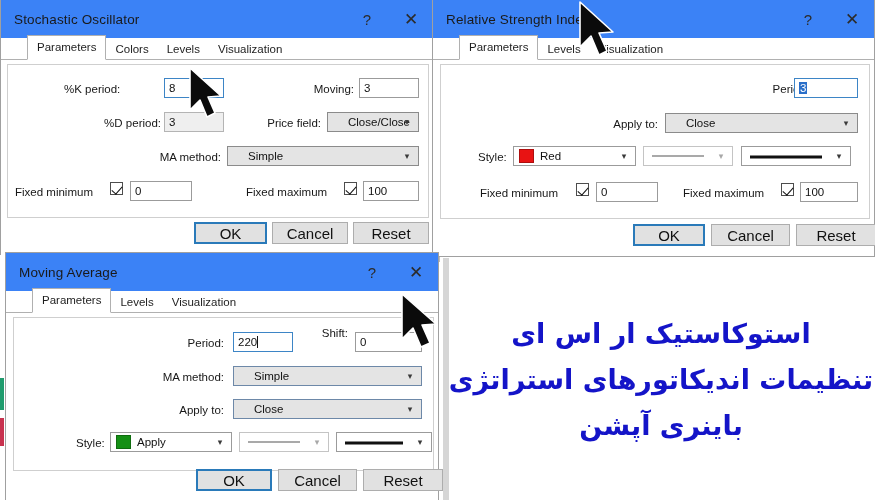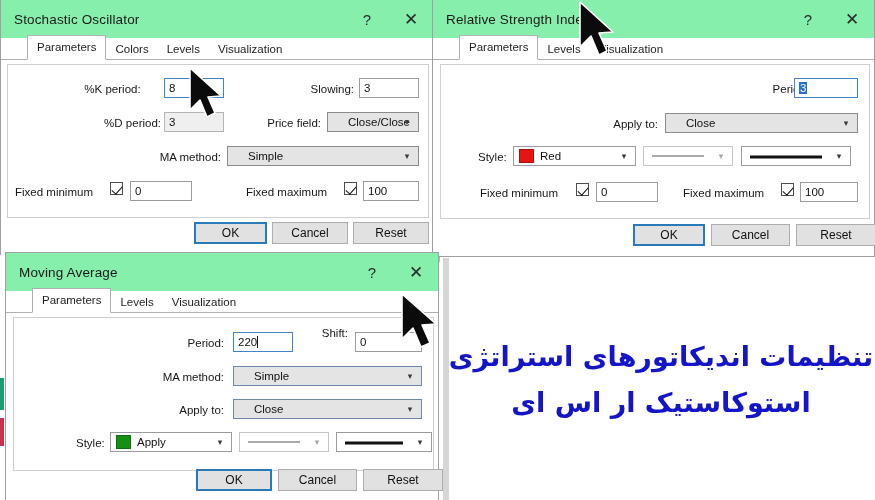--- a/index.html
+++ b/index.html
@@ -62,21 +62,21 @@
     left:32px;top:330px;width:400px;height:90px;
     font-family:"DejaVu Sans",sans-serif;font-size:48px;font-weight:bold;
     color:rgba(150,150,150,.30);direction:rtl;text-align:center;line-height:90px;
     white-space:nowrap;letter-spacing:2px;
   }
 
   
   .dlg{position:absolute;background:#ffffff;border:1px solid #a0a0a0;box-sizing:border-box;}
   .dlg-title{
     height:38px;display:flex;align-items:center;
-    background:#86efac;position:relative;
+    background:#3b82f6;position:relative;
   }
   .dlg-title .t{font-size:13.5px;color:#1a1a1a;padding-left:13px;letter-spacing:.15px;}
   .dlg-title .sys{position:absolute;right:0;top:0;height:38px;display:flex;align-items:center;}
   .sysbtn{width:44px;height:38px;display:flex;align-items:center;justify-content:center;
           color:#2b2b2b;font-size:15px;background:transparent;}
   .sysbtn.close{font-size:17px;font-weight:300;}
 
   .tabstrip{
     height:22px;position:relative;
     border-bottom:1px solid #b0b0b0;display:flex;align-items:flex-end;padding-left:26px;
@@ -130,21 +130,21 @@
   .combo .arrow.dim{color:#a8a8a8;}
   .swatch{width:13px;height:12px;margin-right:6px;flex:none;border:1px solid rgba(0,0,0,.25);}
   .combo .cval{overflow:hidden;white-space:nowrap;}
 
   .lineprev{position:absolute;left:0;right:20px;top:50%;transform:translateY(-50%);height:1px;}
   .lineprev i{display:block;margin:0 8px;}
 
   .btnrow{position:absolute;display:flex;gap:0;}
   .btn{
     box-sizing:border-box;background:#e1e1e1;border:1px solid #adadad;
-    font-size:12px;color:#111;display:flex;align-items:center;justify-content:center;
+    font-size:15px;color:#111;display:flex;align-items:center;justify-content:center;
     height:22px;
   }
   .btn.default{border:2px solid #2a7ab9;background:#e1e1e1;}
 
   
   .cursor{position:absolute;pointer-events:none;}
   .cursor svg{display:block;}
 
   
   .fa-block{
@@ -206,24 +206,24 @@
     <div class="tabstrip">
       <span class="tab active">Parameters</span>
       <span class="tab">Colors</span>
       <span class="tab">Levels</span>
       <span class="tab">Visualization</span>
     </div>
 
     <div class="dlg-body" style="height:195px;">
       <div class="panel" style="left:6px;top:4px;width:420px;height:152px;"></div>
 
-      <span class="lbl" style="left:63px;top:22px;width:97px;text-align:center;">%K period:</span>
+      <span class="lbl" style="left:63px;top:22px;width:97px;text-align:left;">%K period:</span>
       <span class="tb focus" style="left:163px;top:18px;width:60px;">8</span>
 
-      <span class="lbl" style="left:240px;top:22px;width:113px;text-align:right;">Slowing:</span>
+      <span class="lbl" style="left:240px;top:22px;width:113px;text-align:right;">Moving:</span>
       <span class="tb" style="left:358px;top:18px;width:60px;">3</span>
 
       <span class="lbl" style="left:63px;top:56px;width:97px;text-align:right;">%D period:</span>
       <span class="tb grey" style="left:163px;top:52px;width:60px;">3</span>
 
       <span class="lbl" style="left:235px;top:56px;width:85px;text-align:right;">Price field:</span>
       <div class="combo shaded" style="left:326px;top:52px;width:92px;">
         <span class="cval">Close/Close</span>
         <span class="arrow">▾</span>
       </div>
@@ -392,17 +392,18 @@
   <div class="cursor" style="left:400px;top:292px;">
     <svg width="44" height="62" viewBox="0 0 44 62">
       <path d="M2 2 L2 47 L13 36 L21 55 L30 51 L22 33 L36 32 Z" fill="#0b0b0b" stroke="#ffffff" stroke-width="1.6" stroke-linejoin="round"></path>
     </svg>
   </div>
 
   <div class="edge-l"></div>
   <div class="edge-l2"></div>
 
   <div class="fa-block">
+    <div class="fa-line">استوکاستیک ار اس ای</div>
     <div class="fa-line">تنظیمات اندیکاتورهای استراتژی</div>
-    <div class="fa-line">استوکاستیک ار اس ای</div>
+    <div class="fa-line">باینری آپشن</div>
   </div>
 
 </div>
 
 </body></html>

